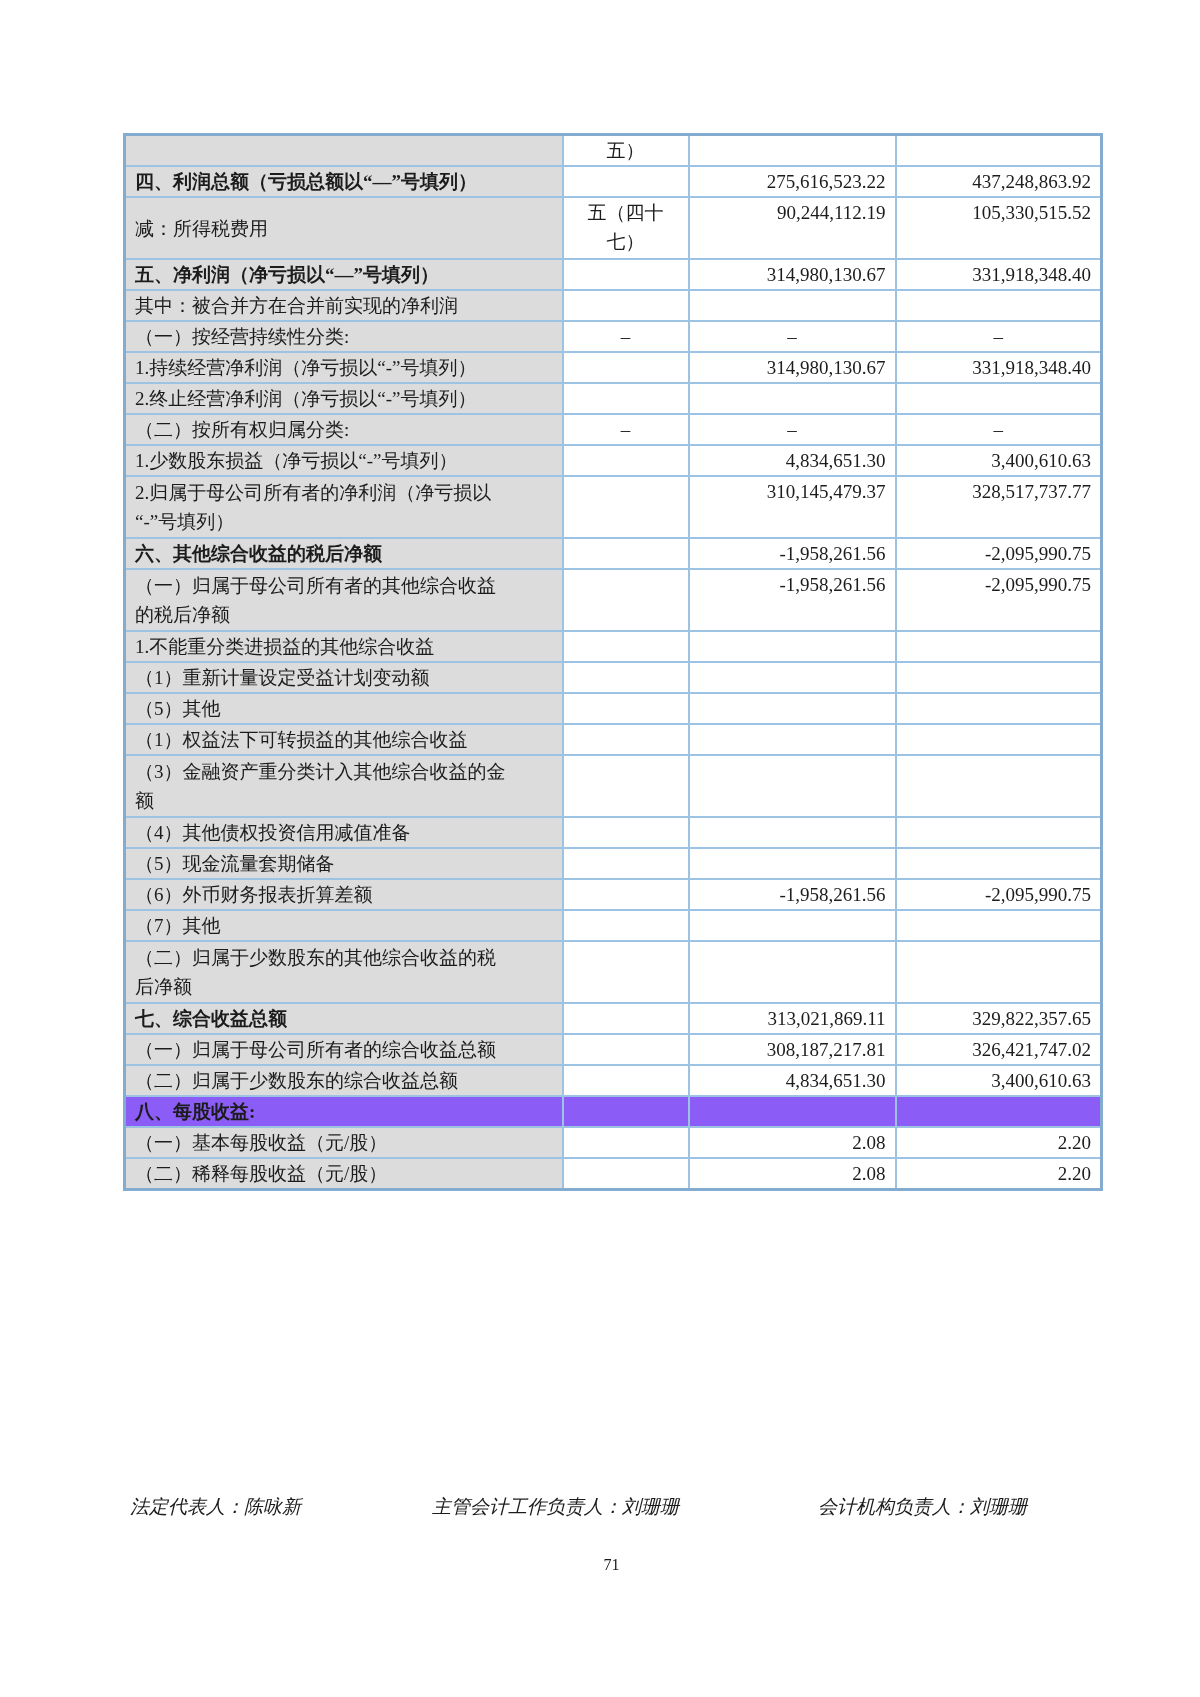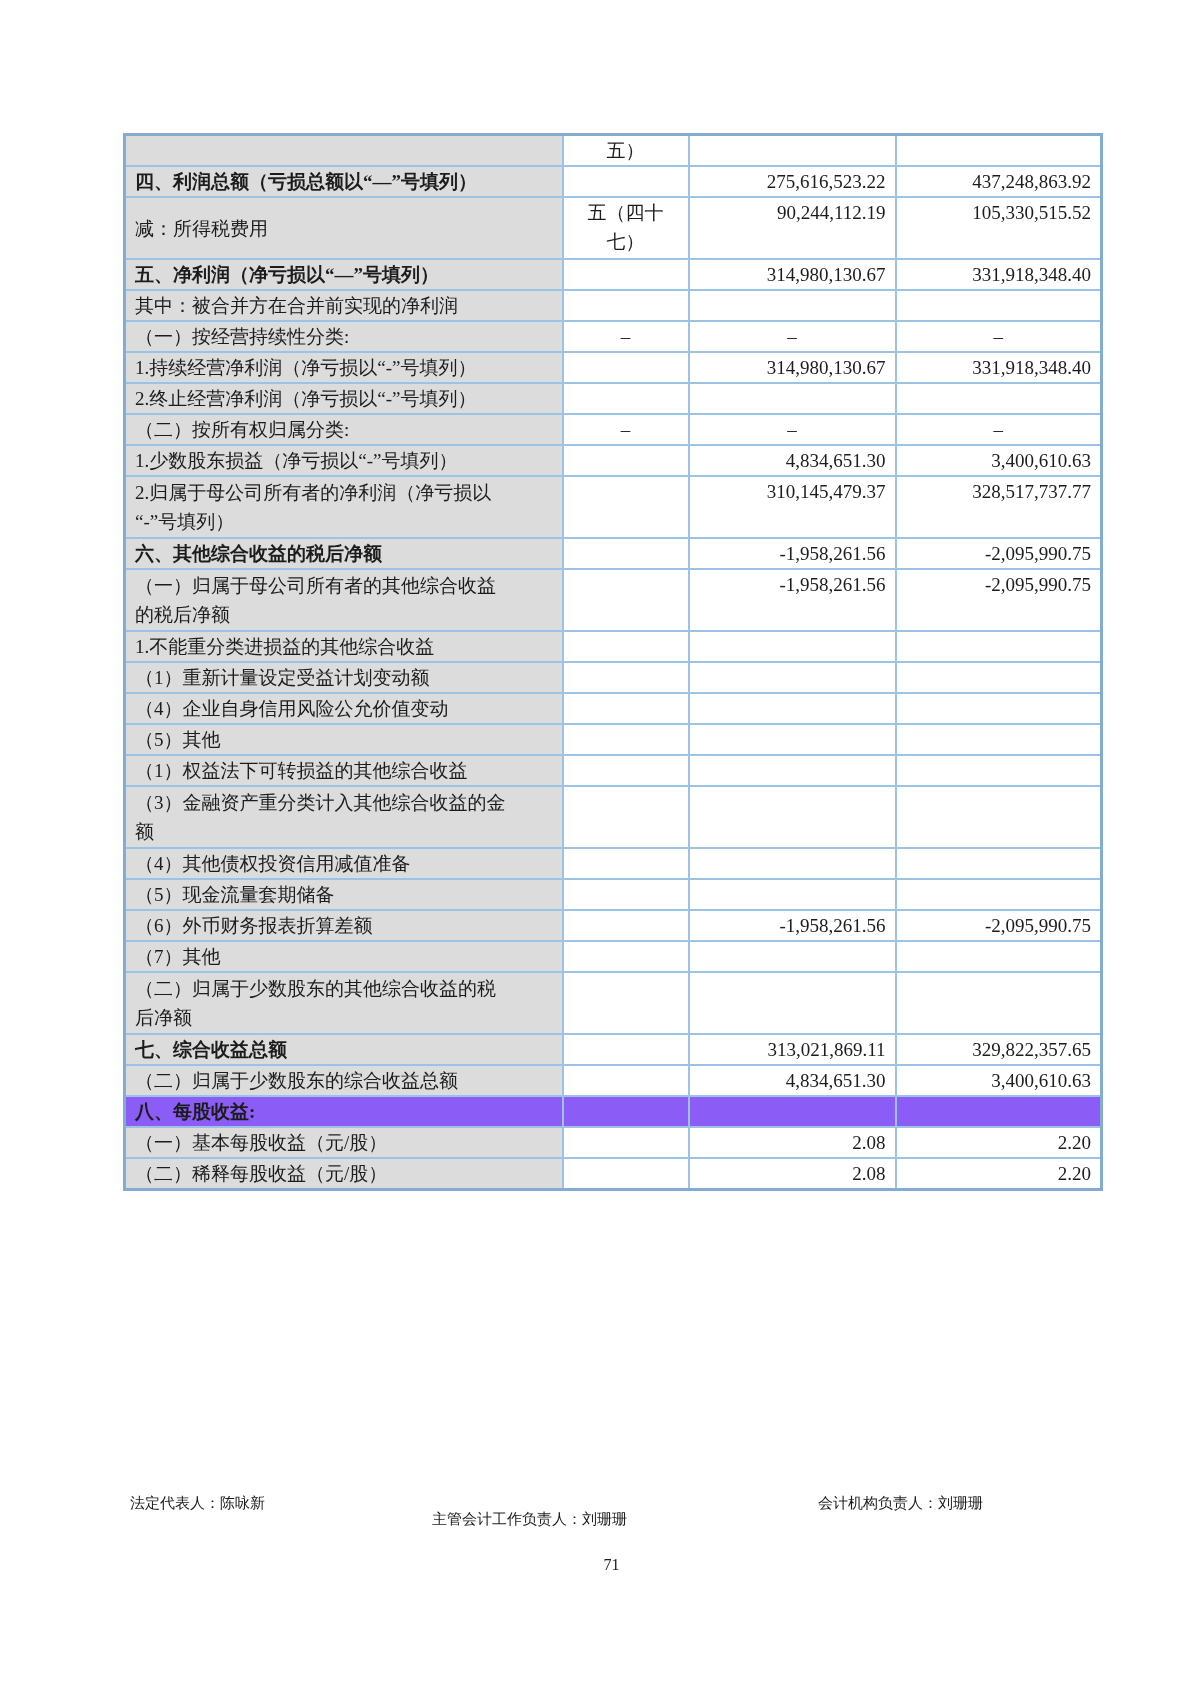--- a/index.html
+++ b/index.html
@@ -52,26 +52,27 @@
   }
   td.dashcell { text-align: center; }
   tr.bold td.label { font-weight: bold; }
   tr.grayrow td { background: #8b5cf6; }
   .footer {
     position: absolute;
     top: 1494px;
     left: 0;
     width: 1200px;
     height: 26px;
-    font-size: 15px;
+    font-size: 19px;
     color: #1c1c1c;
+    font-style: italic;
   }
   .footer span { position: absolute; white-space: nowrap; }
   .footer .f1 { left: 130px; }
-  .footer .f2 { left: 432px; margin-top: 16px; }
+  .footer .f2 { left: 432px; }
   .footer .f3 { left: 818px; }
   .pagenum {
     position: absolute;
     top: 1556px;
     left: 123px;
     width: 977px;
     text-align: center;
     font-size: 16px;
     color: #1c1c1c;
   }
@@ -176,26 +177,20 @@
           <td class="v1"></td>
           <td class="v2"></td>
         </tr>
         <tr class="h1">
           <td class="label">（1）重新计量设定受益计划变动额</td>
           <td class="note"></td>
           <td class="v1"></td>
           <td class="v2"></td>
         </tr>
         <tr class="h1">
-          <td class="label">（4）企业自身信用风险公允价值变动</td>
-          <td class="note"></td>
-          <td class="v1"></td>
-          <td class="v2"></td>
-        </tr>
-        <tr class="h1">
           <td class="label">（5）其他</td>
           <td class="note"></td>
           <td class="v1"></td>
           <td class="v2"></td>
         </tr>
         <tr class="h1">
           <td class="label">（1）权益法下可转损益的其他综合收益</td>
           <td class="note"></td>
           <td class="v1"></td>
           <td class="v2"></td>
@@ -236,20 +231,26 @@
 后净额</td>
           <td class="note"></td>
           <td class="v1"></td>
           <td class="v2"></td>
         </tr>
         <tr class="h1 bold">
           <td class="label">七、综合收益总额</td>
           <td class="note"></td>
           <td class="v1">313,021,869.11</td>
           <td class="v2">329,822,357.65</td>
+        </tr>
+        <tr class="h1">
+          <td class="label">（一）归属于母公司所有者的综合收益总额</td>
+          <td class="note"></td>
+          <td class="v1">308,187,217.81</td>
+          <td class="v2">326,421,747.02</td>
         </tr>
         <tr class="h1">
           <td class="label">（二）归属于少数股东的综合收益总额</td>
           <td class="note"></td>
           <td class="v1">4,834,651.30</td>
           <td class="v2">3,400,610.63</td>
         </tr>
         <tr class="h1 bold grayrow">
           <td class="label">八、每股收益:</td>
           <td class="note"></td>

